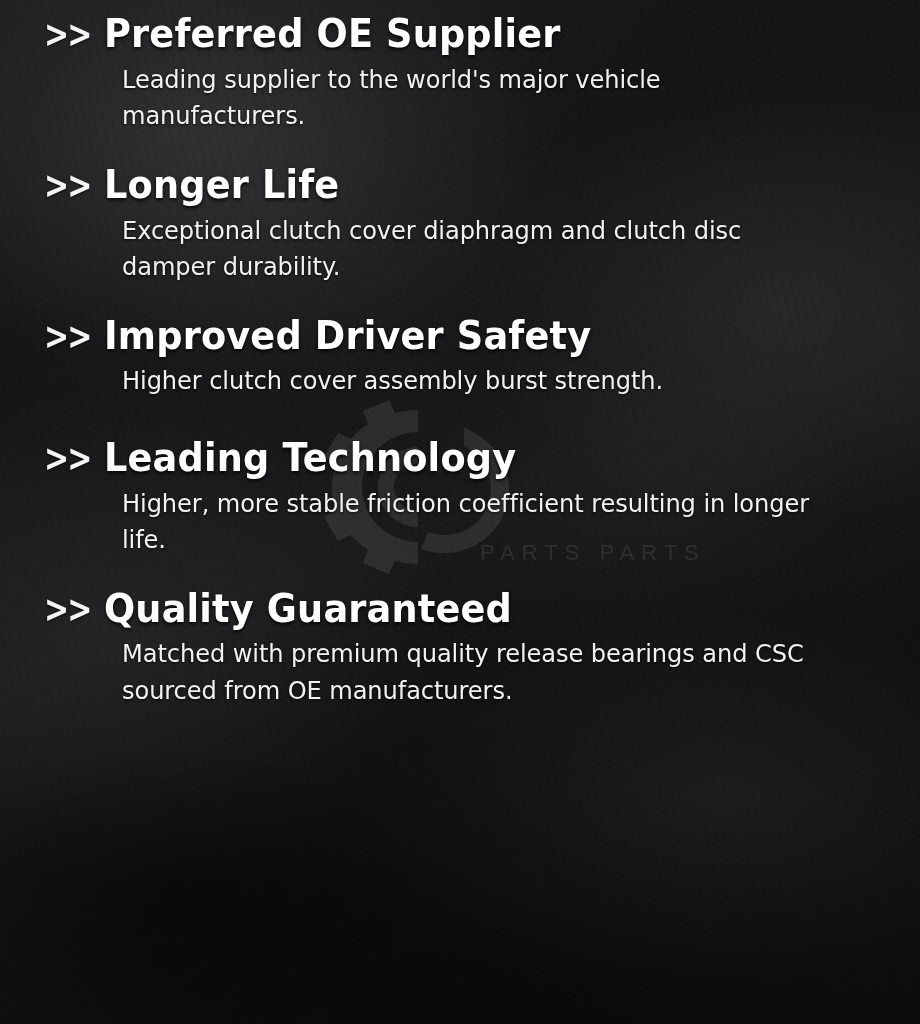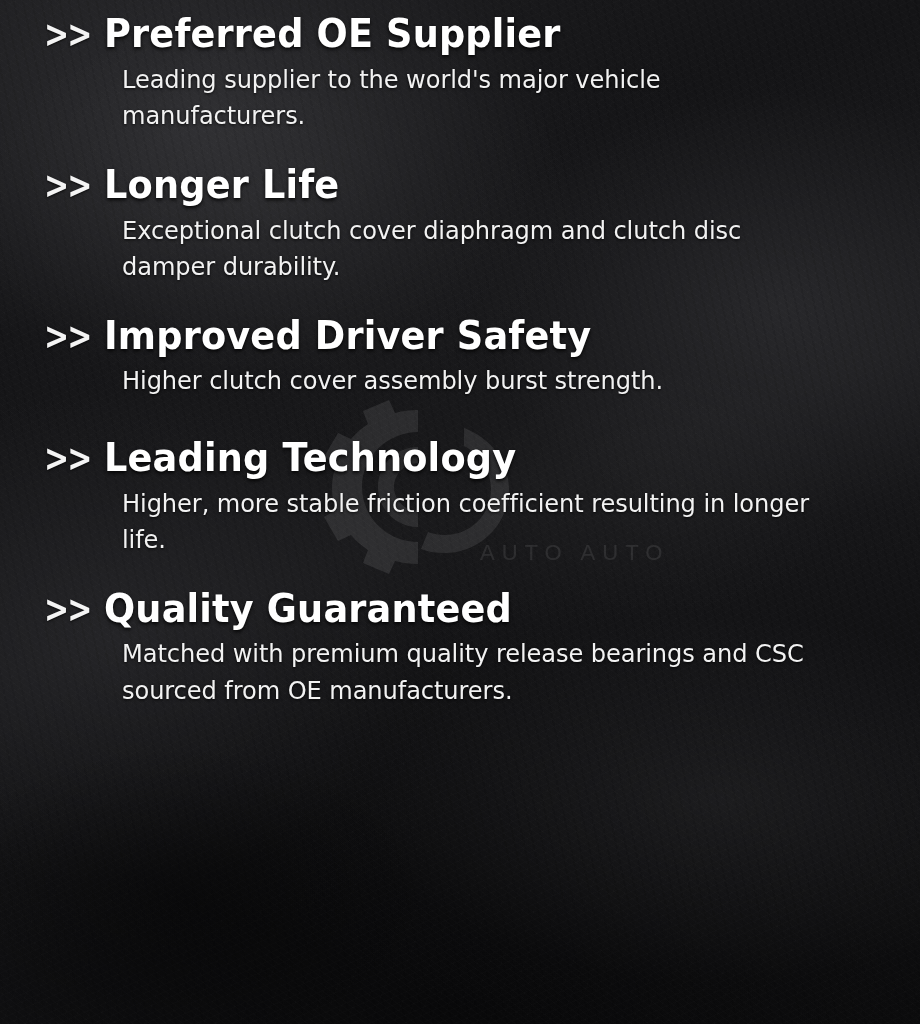--- a/index.html
+++ b/index.html
@@ -146,21 +146,21 @@
 <div id="page">
 
   <div id="watermark">
     <svg class="wm-mark" width="300" height="190" viewBox="0 0 300 190" aria-hidden="true">
       <g fill="#ffffff">
         <path d="M150 18 c-8 0 -16 1 -23 3 l-6 -13 -26 11 5 13 c-6 4 -12 9 -17 15 l-13 -6 -14 24 12 7 c-2 7 -4 15 -4 23 0 8 1 16 4 23 l-12 7 14 24 13 -6 c5 6 11 11 17 15 l-5 13 26 11 6 -13 c7 2 15 3 23 3 l0 -22 c-31 0 -56 -25 -56 -55 0 -30 25 -55 56 -55 z"></path>
         <path d="M150 55 c-22 0 -40 18 -40 40 0 22 18 40 40 40 l0 -16 c-13 0 -24 -11 -24 -24 0 -13 11 -24 24 -24 z"></path>
         <path d="M196 36 l0 18 c16 8 27 25 27 43 0 25 -20 46 -46 46 -6 0 -12 -1 -17 -3 l-7 17 c8 3 16 4 24 4 35 0 64 -29 64 -64 0 -27 -18 -51 -45 -61 z"></path>
       </g>
     </svg>
-    <div class="wm-text">AUTO AUTO</div>
+    <div class="wm-text">PARTS PARTS</div>
   </div>
 
   <div id="content">
 
     <div class="feature sp-1">
       <div class="feature-head">
         <span class="chev">&gt;&gt;</span>
         <span class="feature-title">Preferred OE Supplier</span>
       </div>
       <div class="feature-body">Leading supplier to the world's major vehicle manufacturers.</div>

